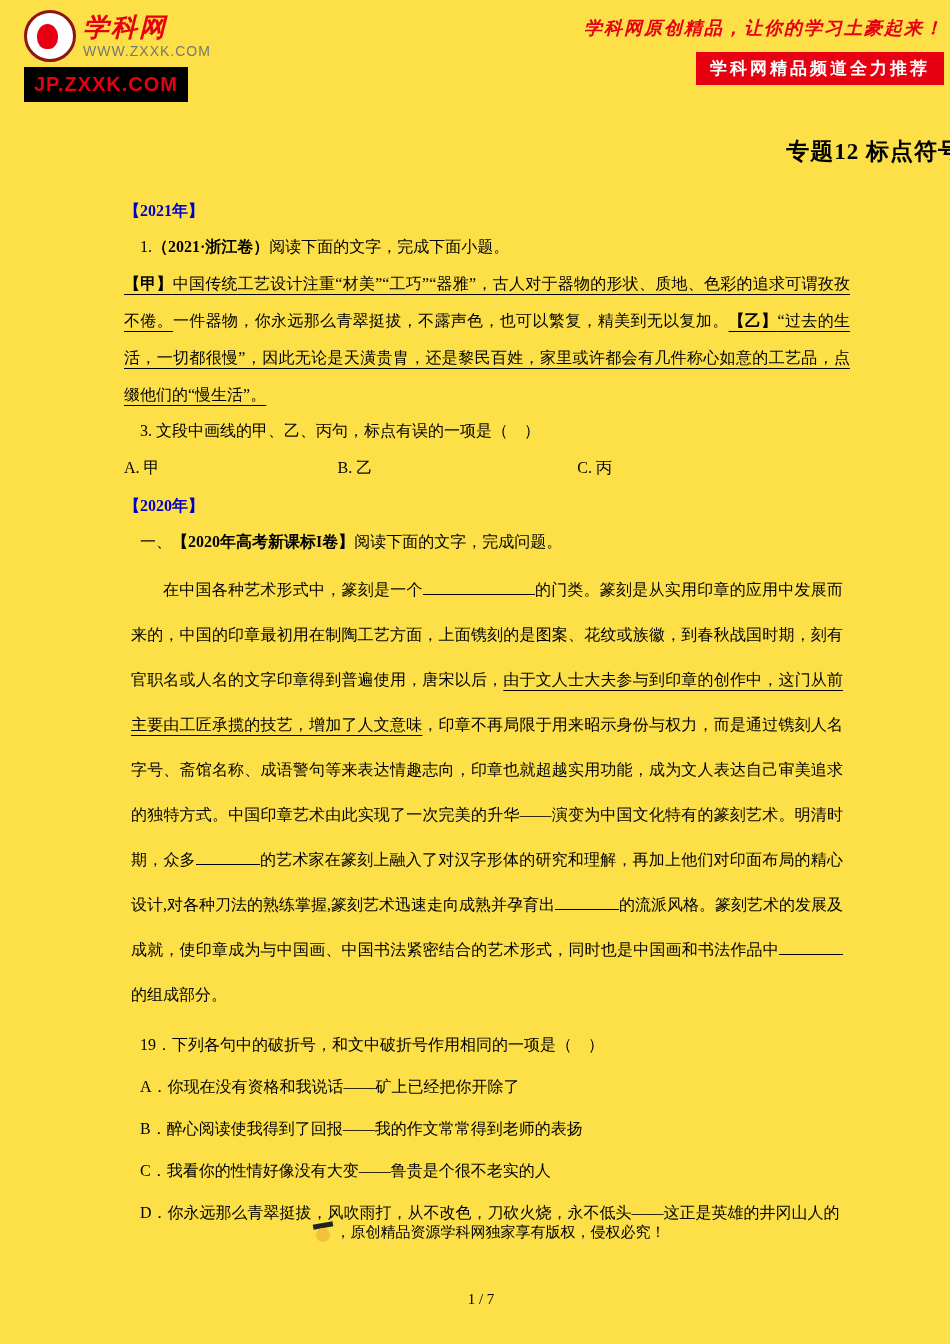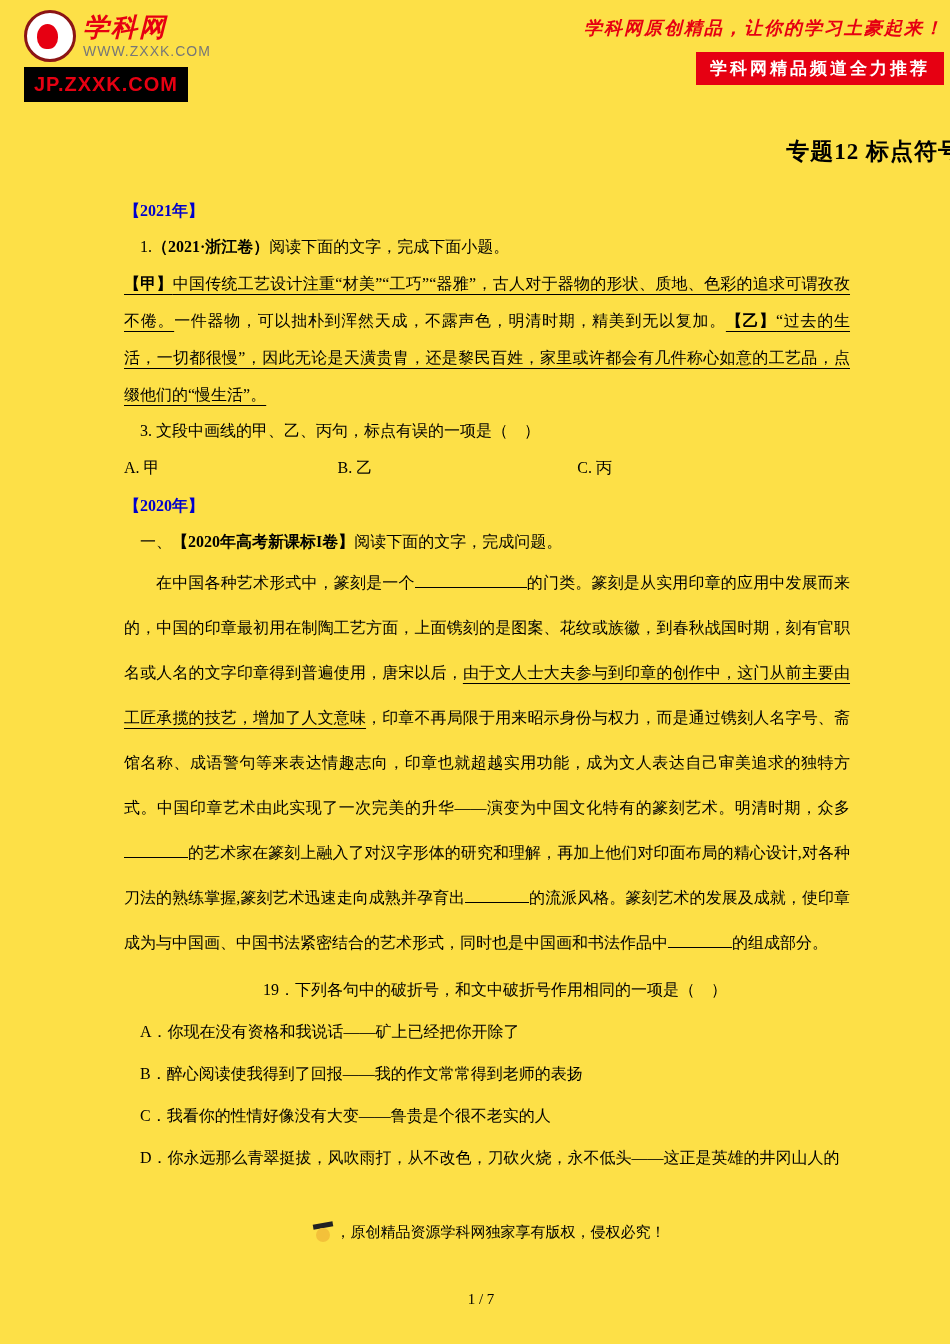--- a/index.html
+++ b/index.html
@@ -21,28 +21,28 @@
   .slogan{color:#e60012;font-weight:bold;font-style:italic;font-size:18px;letter-spacing:2px;}
   .banner{display:inline-block;background:#e60012;color:#fff;font-weight:bold;font-size:17px;
           padding:5px 14px;margin-top:12px;letter-spacing:3px;}
 
   
   .doc-title{text-align:right;font-size:23px;font-weight:bold;margin:34px 0 0 0;letter-spacing:1px;}
   .main{margin:26px 112px 0 112px;font-size:16px;}
   .sec-head{color:#0000cd;font-weight:bold;line-height:36px;margin:2px 0 0 0;}
   .q{line-height:36px;margin:0;text-indent:1em;}
   .para{line-height:37px;margin:0;text-align:justify;}
-  .para-wide{line-height:45px;margin:0;text-align:justify;}
+  .para-wide{line-height:45px;margin:7px;text-align:justify;}
   .ind2{text-indent:2em;}
   .u{text-decoration:underline;text-underline-offset:5px;text-decoration-thickness:1px;}
   .b{font-weight:bold;}
   .opt-row{display:flex;line-height:37px;margin:0;}
   .opt-row .o2{margin-left:178px;text-align:center;}
   .opt-row .o3{margin-left:205px;}
-  .q19{line-height:42px;margin:4px 0 0 0;text-indent:1em;text-align:center;}
+  .q19{line-height:42px;margin:4px 0 0 0;text-indent:1em;}
   .opts19 p{margin:0;line-height:42px;text-indent:1em;}
   .blank{display:inline-block;border-bottom:1px solid #000;height:14px;vertical-align:baseline;}
   .blank.lg{width:112px;}
   .blank.sm{width:64px;}
 
   
   .footer-copy{position:absolute;left:16px;right:0;bottom:102px;text-align:center;font-size:15px;margin-top:31px;}
   .footer-page{position:absolute;left:0;right:0;bottom:36px;text-align:center;font-size:15px;}
   .mascot{display:inline-block;position:relative;width:20px;height:22px;vertical-align:-5px;margin-right:3px;}
   .mascot .head{position:absolute;bottom:0;left:3px;width:14px;height:14px;background:#f3c13a;border-radius:50%;}
@@ -71,21 +71,21 @@
   </header>
 
   <h1 class="doc-title">专题12 标点符号</h1>
 
   <main class="main">
 
     <p class="sec-head">【2021年】</p>
 
     <p class="q"><span>1.</span><span class="b">（2021·浙江卷）</span><span>阅读下面的文字，完成下面小题。</span></p>
 
-    <p class="para"><span class="u b">【甲】</span><span class="u">中国传统工艺设计注重“材美”“工巧”“器雅”，古人对于器物的形状、质地、色彩的追求可谓孜孜不倦。</span><span>一件器物，可以拙朴到浑然天成，不露声色，明清时期，精美到无以复加。</span><span class="u b">【乙】</span><span class="u">“过去的生活，一切都很慢”，因此无论是天潢贵胄，还是黎民百姓，家里或许都会有几件称心如意的工艺品，点缀他们的“慢生活”。</span></p>
+    <p class="para"><span class="u b">【甲】</span><span class="u">中国传统工艺设计注重“材美”“工巧”“器雅”，古人对于器物的形状、质地、色彩的追求可谓孜孜不倦。</span><span>一件器物，你永远那么青翠挺拔，不露声色，也可以繁复，精美到无以复加。</span><span class="u b">【乙】</span><span class="u">“过去的生活，一切都很慢”，因此无论是天潢贵胄，还是黎民百姓，家里或许都会有几件称心如意的工艺品，点缀他们的“慢生活”。</span></p>
 
 
     <p class="q">3. 文段中画线的甲、乙、丙句，标点有误的一项是（　）</p>
 
     <p class="opt-row">
         <span class="o1">A. 甲</span>
         <span class="o2">B. 乙</span>
         <span class="o3">C. 丙</span>
       </p>
 

